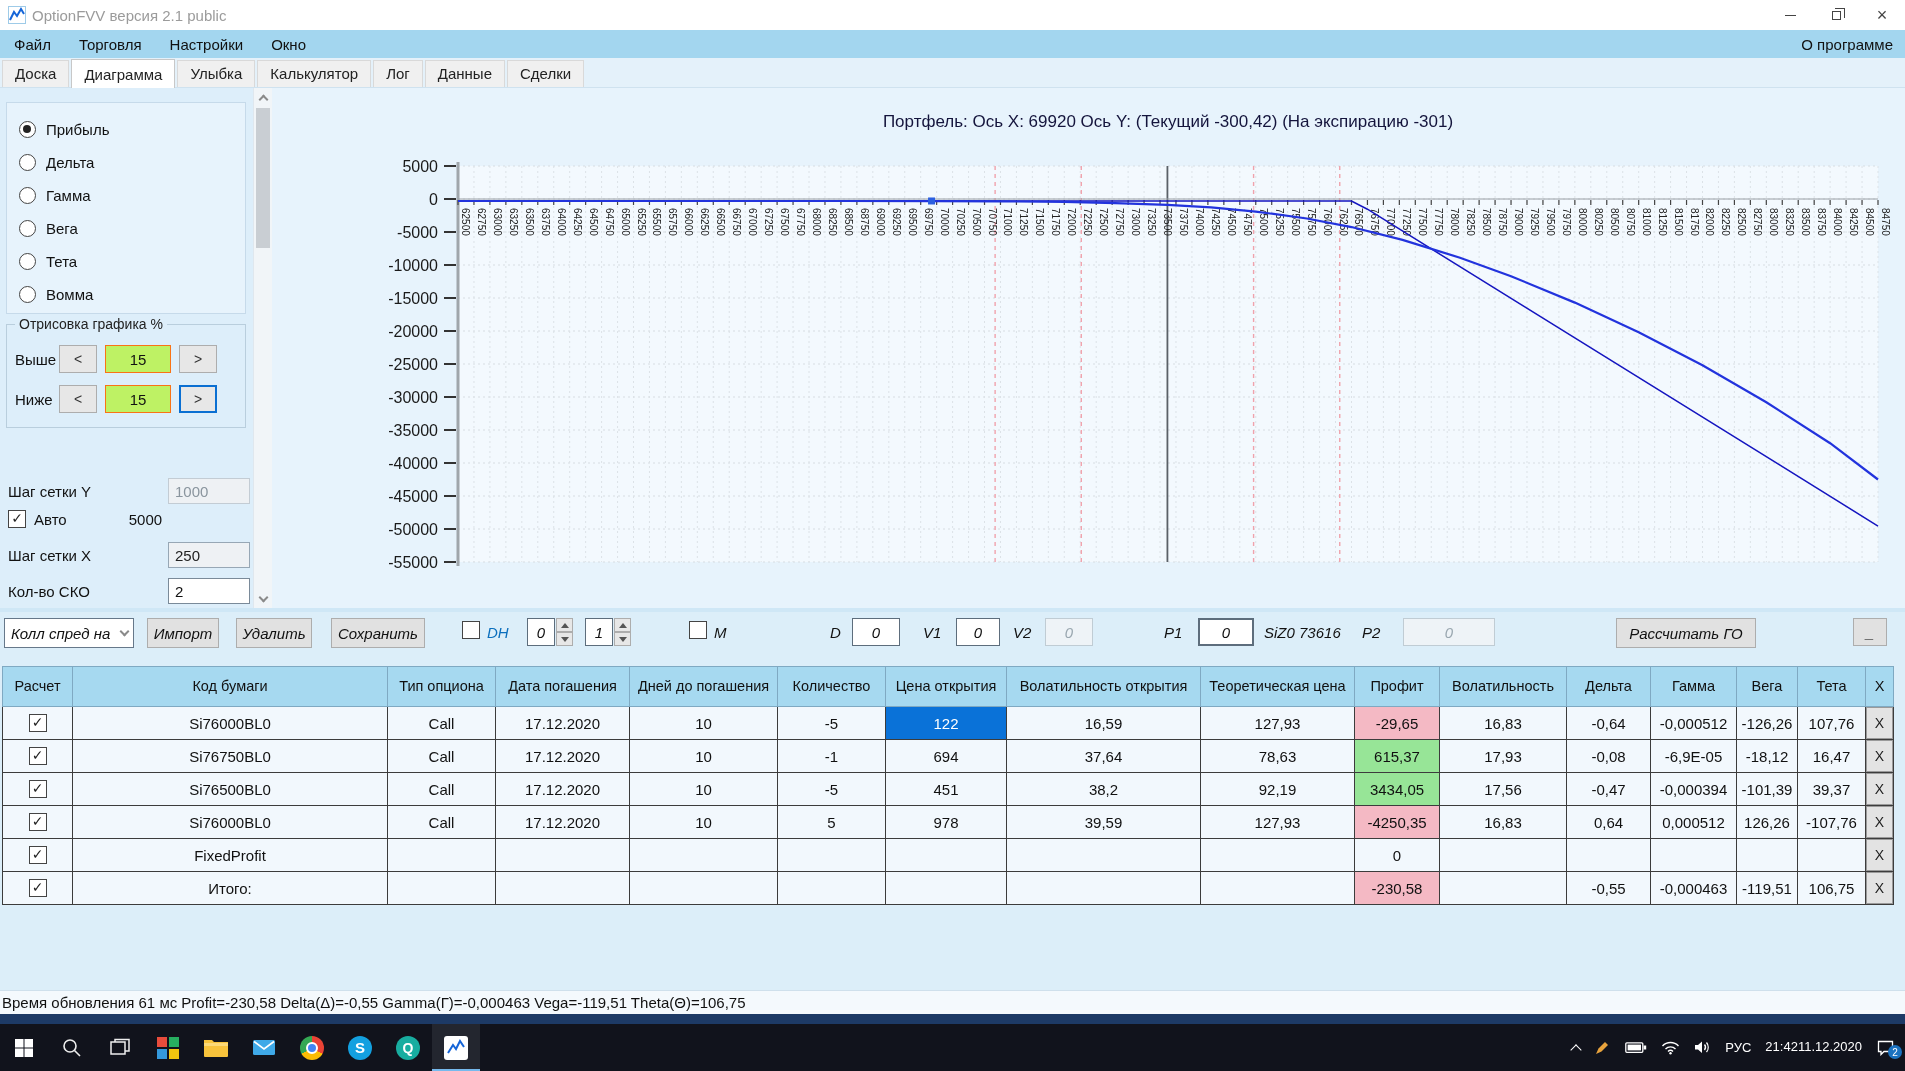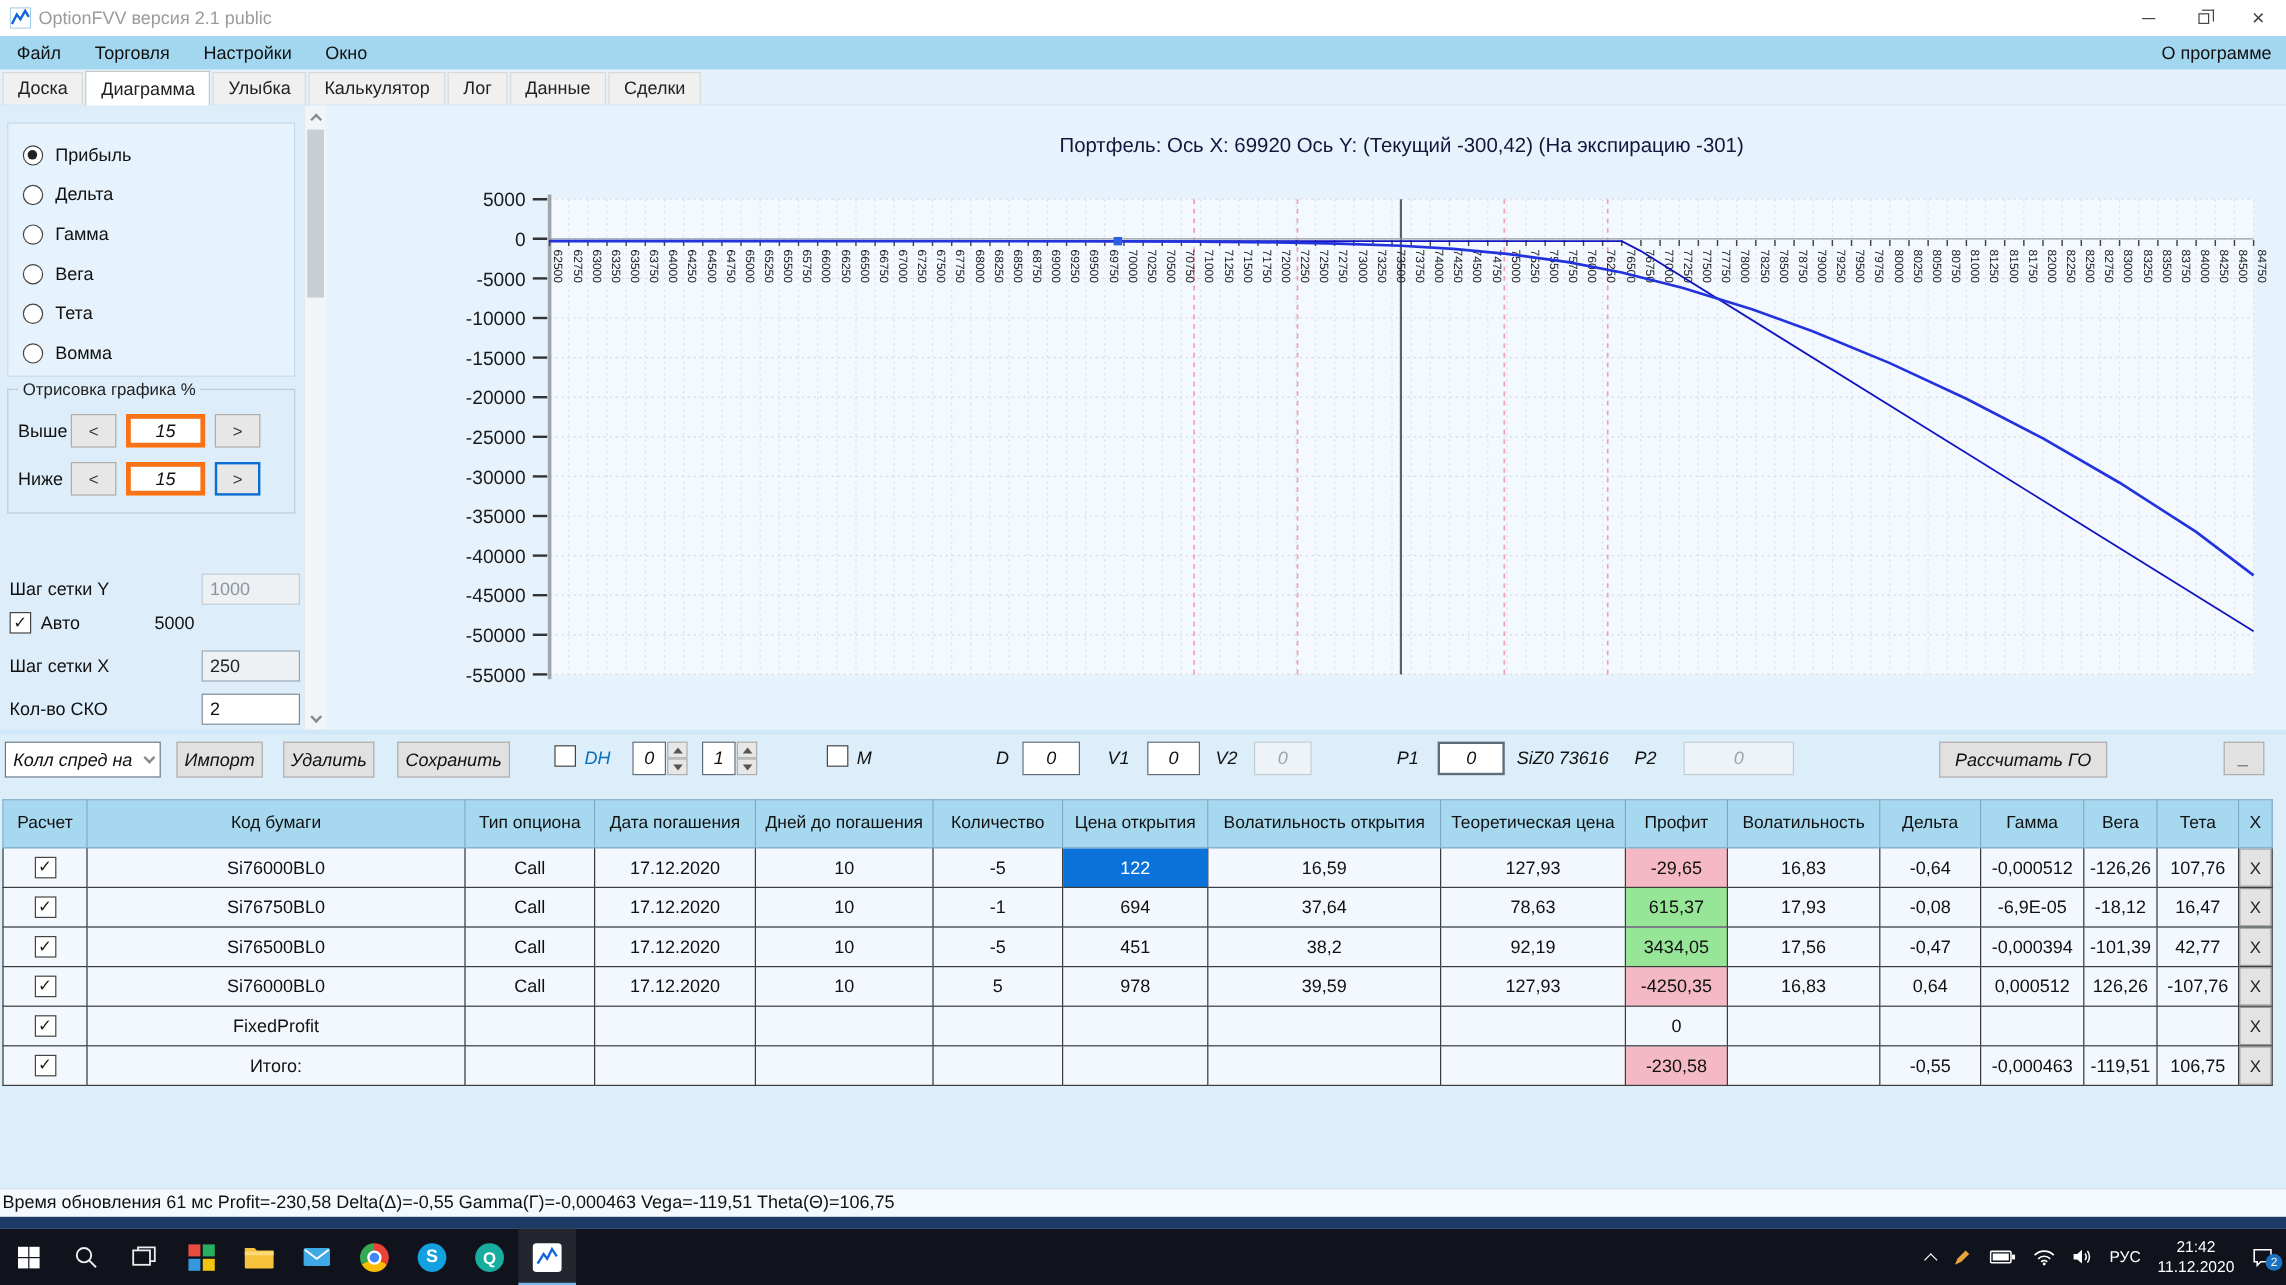--- a/index.html
+++ b/index.html
@@ -35,21 +35,21 @@
   .radio-row { display:flex; align-items:center; height:33px; }
   .radio { width:17px; height:17px; border:1.5px solid #444; border-radius:50%; background:#fff; margin-right:10px; position:relative; flex:0 0 auto; }
   .radio.checked:before { content:""; position:absolute; left:3px; top:3px; width:8px; height:8px; border-radius:50%; background:#222; }
   .radio-label { font-size:15px; }
   .gbox { position:absolute; left:6px; top:236px; width:240px; height:104px; border:1px solid #b9cedd; }
   .gbox-title { position:absolute; top:-9px; left:8px; background:#ddeefa; padding:0 4px; font-size:14px; color:#222; }
   .draw-row { position:absolute; left:8px; display:flex; align-items:center; }
   .draw-row .lbl { width:44px; font-size:15px; }
   .sq-btn { width:38px; height:28px; background:#e7e7e7; border:1px solid #adadad; font-size:14px; color:#333; display:flex; align-items:center; justify-content:center; }
   .sq-btn.focused { border:2px solid #0a6fd2; }
-  .num-field { width:66px; height:28px; border:4px solid #f97316; background:#ffffff; font-size:15px; display:flex; align-items:center; justify-content:center; margin:0 8px;font-style:italic; }
+  .num-field { width:66px; height:28px; border:1px solid #f97316; background:#bef264; font-size:15px; display:flex; align-items:center; justify-content:center; margin:0 8px; }
   .lp-row { position:absolute; left:8px; display:flex; align-items:center; font-size:15px; }
   .field { height:26px; border:1px solid #7a8a99; background:#fff; font-size:15px; display:flex; align-items:center; padding:0 6px; }
   .field.disabled { background:#eef1f4; color:#8a959e; border-color:#c3ccd4; }
   .field.graybg { background:#eef1f4; color:#222; border-color:#97a7b5; }
   .cb { width:18px; height:18px; border:1.5px solid #444; background:#fff; font-size:14px; line-height:15px; text-align:center; color:#222; flex:0 0 auto; }
   
   .vscroll { position:absolute; right:0; top:0; bottom:0; width:19px; background:#f1f5f8; border-left:1px solid #dfe7ee; }
   .vs-btn { height:18px; display:flex; align-items:center; justify-content:center; }
   .vs-btn.down { position:absolute; bottom:0; left:0; right:0; }
   .chev { width:7px; height:7px; border-right:2px solid #8a8a8a; border-bottom:2px solid #8a8a8a; display:inline-block; }
@@ -707,21 +707,21 @@
             <td>10</td>
             <td>-5</td>
             <td>451</td>
             <td>38,2</td>
             <td>92,19</td>
             <td class="profit-green">3434,05</td>
             <td>17,56</td>
             <td>-0,47</td>
             <td>-0,000394</td>
             <td>-101,39</td>
-            <td>42,77</td>
+            <td>39,37</td>
             <td class="xcell">
               <div class="xbtn">X</div>
             </td>
           </tr>
           <tr>
             <td>
               <div class="tbl-cb">✓</div>
             </td>
             <td>Si76000BL0</td>
             <td>Call</td>
@@ -880,21 +880,21 @@
           </svg>
       </span>
       <span class="tray-item">
         <svg width="17" height="15">
             <polygon points="1,5 4,5 8,1.5 8,13 4,9.5 1,9.5" fill="#fff"></polygon>
             <path d="M10.5 4.5 A4.5 4.5 0 0 1 10.5 10" stroke="#fff" stroke-width="1.3" fill="none"></path>
             <path d="M12.5 2.5 A7.5 7.5 0 0 1 12.5 12" stroke="#fff" stroke-width="1.3" fill="none"></path>
           </svg>
       </span>
       <span class="tray-txt tray-item">РУС</span>
-      <span class="clockbox tray-item" style="flex-direction:column">
+      <span class="clockbox tray-item" style="flex-direction:row">
         <span>21:42</span>
         <span>11.12.2020</span>
       </span>
       <span class="tray-item">
         <svg width="19" height="17">
             <path d="M2.5 2.5 h14 v10 h-8.5 l-3 3 v-3 h-2.5 z" fill="none" stroke="#fff" stroke-width="1.3"></path>
           </svg>
         <span class="badge">2</span>
       </span>
     </div>

